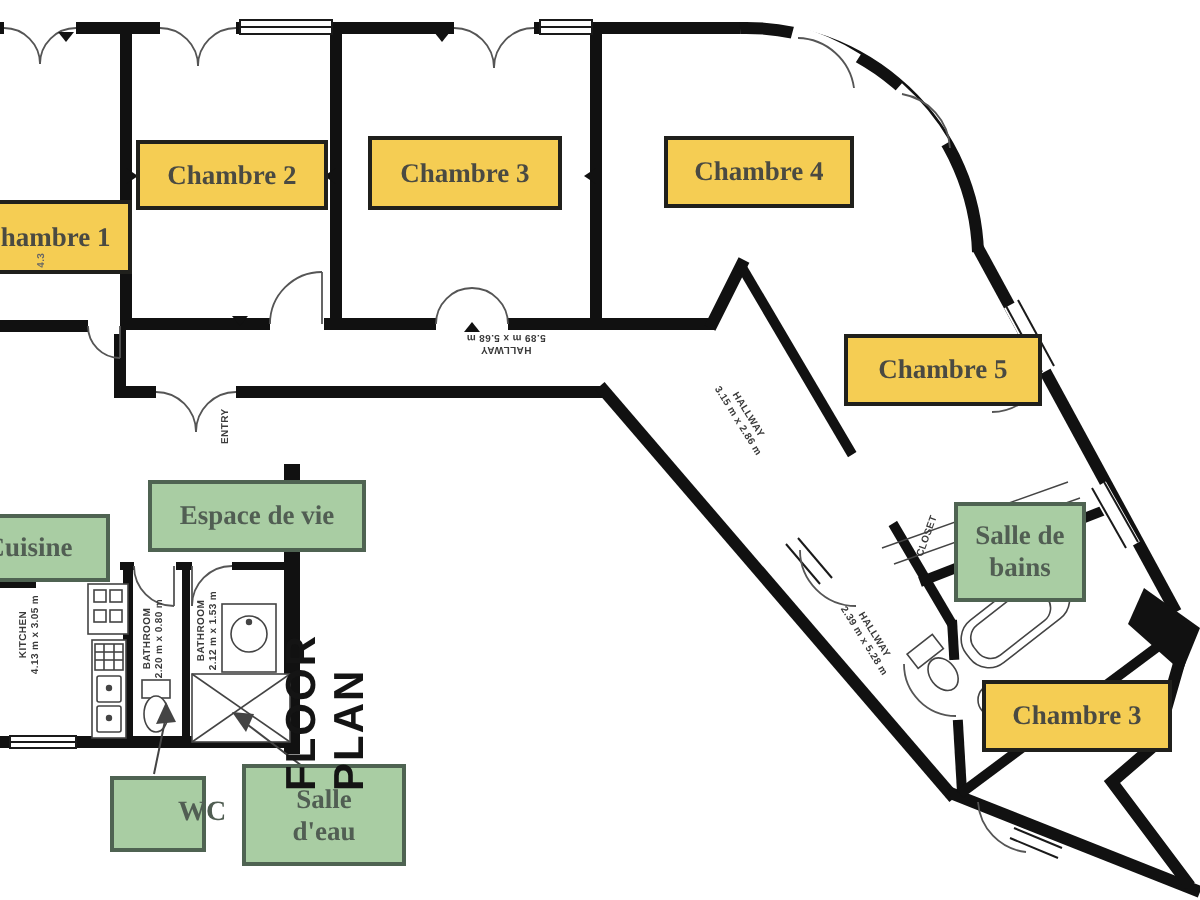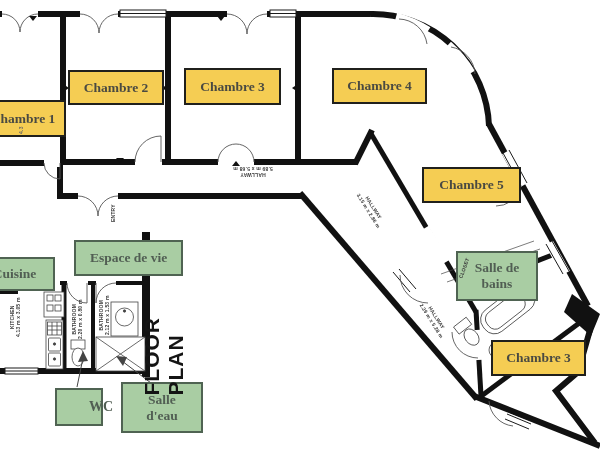--- a/index.html
+++ b/index.html
@@ -12,21 +12,21 @@
   .yellow{background:var(--chambre-bg,#F5CD53);border:2px solid var(--chambre-border,#20201c);
           color:var(--chambre-text,#4a4a42);}
   .green{background:var(--zone-bg,#A9CDA3);border:2px solid var(--zone-border,#4f6352);
          color:var(--zone-text,#515e53);}
   .ch1{left:-20px;top:100px;width:86px;height:37px;}
   .ch2{left:68px;top:70px;width:96px;height:35px;}
   .ch3{left:184px;top:68px;width:97px;height:37px;}
   .ch4{left:317px;top:68px;width:95px;height:36px;margin-left:15px;}
   .ch5{left:407px;top:167px;width:99px;height:36px;margin-left:15px;}
   .ch6{left:491px;top:340px;width:95px;height:36px;}
-  .sdb{left:456px;top:251px;width:82px;height:50px;text-align:center;}
+  .sdb{left:477px;top:251px;width:66px;height:50px;text-align:center;}
   .cui{left:-26px;top:257px;width:81px;height:34px;}
   .esp{left:74px;top:240px;width:109px;height:36px;text-align:right;}
   .wcl{left:55px;top:388px;width:48px;height:38px;font-size:14px;padding-left:44px;}
   .sde{left:121px;top:382px;width:82px;height:51px;}
   .plan-title{position:absolute;left:96px;top:315px;width:135px;height:26px;
       display:flex;align-items:center;justify-content:center;transform:rotate(-90deg);
       font-size:21px;font-weight:bold;color:#141414;letter-spacing:1px;}
   .note{position:absolute;font-size:5px;color:#3a3a3a;font-weight:bold;
         white-space:pre-line;text-align:center;line-height:1.25;letter-spacing:.2px;}
   .n-hall1{left:223px;top:165px;width:60px;transform:rotate(180deg);}

